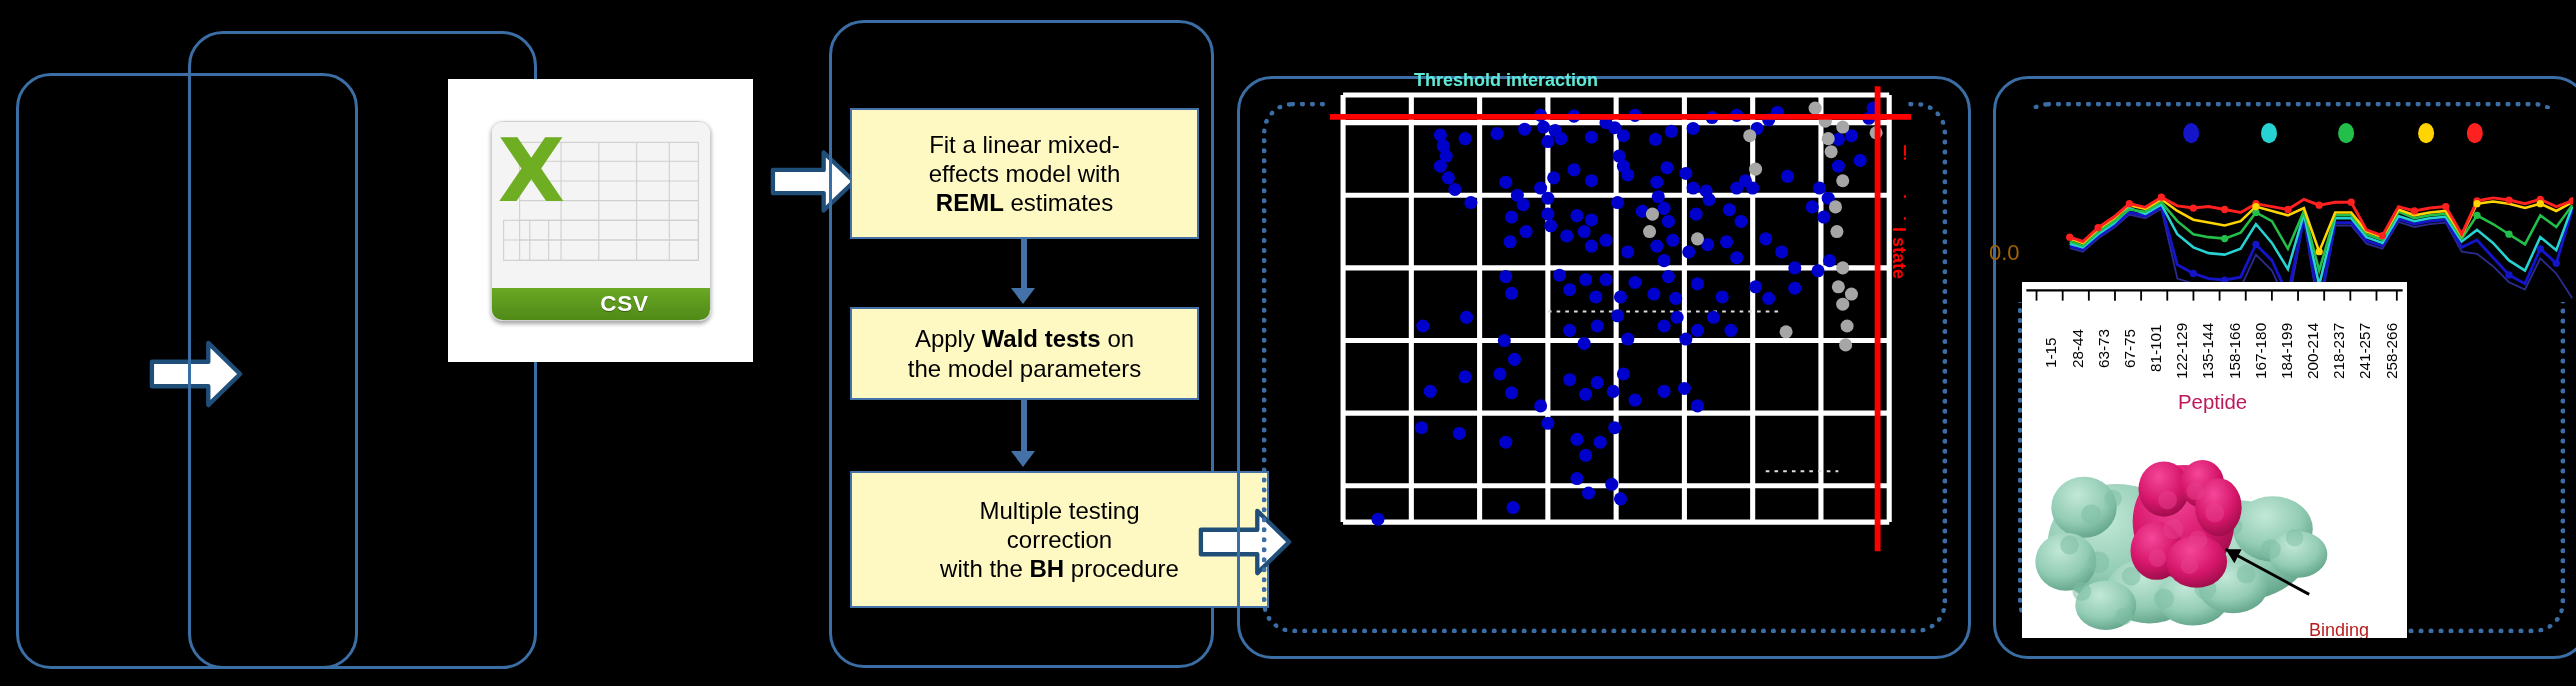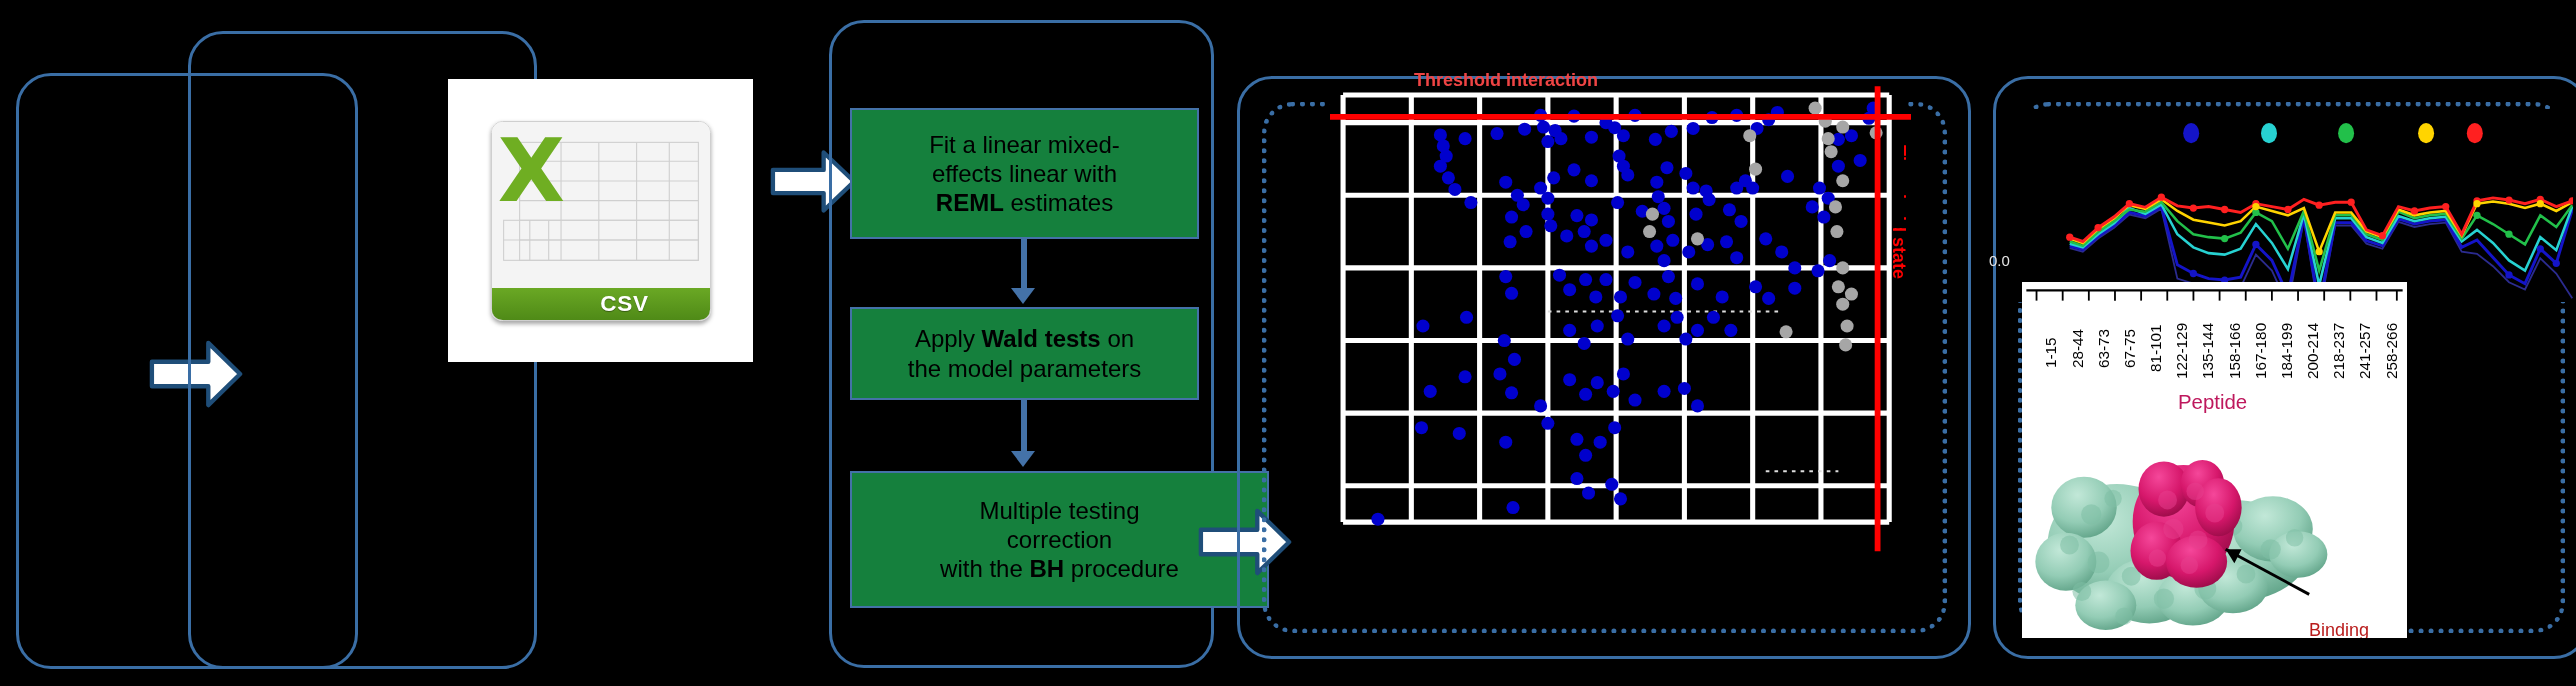--- a/index.html
+++ b/index.html
@@ -9,21 +9,21 @@
 
   
   .panel{position:absolute;border:3.6px solid #3a6ea5;border-radius:35px;box-sizing:border-box;background:transparent;}
   .panel-inner-dotted{position:absolute;border:5.1px dotted #3a6ea5;border-radius:30.5px;box-sizing:border-box;}
 
   
   .block-arrow{position:absolute;}
   .block-arrow svg{display:block;}
 
   
-  .procbox{position:absolute;background:#15803d;border:2.2px solid #4472a8;box-sizing:border-box;
+  .procbox{position:absolute;background:#fef9c3;border:2.2px solid #4472a8;box-sizing:border-box;
            display:flex;align-items:center;justify-content:center;text-align:center;
            color:#000;font-size:24px;line-height:1.22;padding:4.4px 7.3px;}
   .procbox b{font-weight:bold;}
   .vconn{position:absolute;background:#4472a8;}
   .vconn-head{position:absolute;width:0;height:0;border-left:12.4px solid transparent;
               border-right:12.4px solid transparent;border-top:16px solid #4472a8;}
 
   
   .csv-wrap{position:absolute;background:#fff;box-sizing:border-box;display:flex;align-items:center;justify-content:center;}
   .csv-icon{position:relative;width:140px;height:124px;border-radius:11.6px;overflow:hidden;
@@ -32,21 +32,21 @@
   .csv-grid{position:absolute;left:0;top:0;right:0;bottom:32px;}
   .csv-foot{position:absolute;left:0;right:0;bottom:0;height:32px;
             background:linear-gradient(#6aa824,#4f8a17);
             display:flex;align-items:center;justify-content:center;}
   .csv-foot span{color:#fff;font-size:22.5px;font-weight:bold;letter-spacing:0.7px;
                  text-shadow:0 0.7px 0.7px rgba(0,0,0,.35);margin-left:48px;}
 
   
   .scatter{position:absolute;background:#000;}
   .scatter svg{display:block;}
-  .scatter-title{position:absolute;color:#ef4444;font-size:18px;font-weight:bold;white-space:nowrap;text-decoration:underline;}
+  .scatter-title{position:absolute;color:#5eead4;font-size:18px;font-weight:bold;white-space:nowrap;text-decoration:underline;}
   .scatter-vtitle{position:absolute;color:#ff0000;font-size:18px;font-weight:bold;white-space:nowrap;
                   transform:rotate(90deg);transform-origin:left top;}
 
   
   .figcard{position:absolute;background:#fff;overflow:hidden;}
   .lineplot{position:absolute;background:#000;}
   .axislabels{position:absolute;}
   .tick-lbl{position:absolute;font-size:15.3px;color:#000;white-space:nowrap;
             transform:rotate(-90deg);transform-origin:left top;}
   .axis-title{position:absolute;font-size:20.4px;color:#be185d;white-space:nowrap;}
@@ -101,21 +101,21 @@
     <svg width="87" height="73" viewBox="0 0 120 100">
       <polygon points="4,34 74,34 74,10 116,50 74,90 74,66 4,66" fill="#ffffff" stroke="#1f4e79" stroke-width="6" stroke-linejoin="round"></polygon>
     </svg>
   </div>
 
   <div class="panel" style="left:829px;top:20.4px;width:385px;height:648px;"></div>
 
   <div class="procbox" style="left:850px;top:108px;width:349px;height:131px;">
     <div>
       <div>Fit a linear mixed-</div>
-      <div>effects linear with</div>
+      <div>effects model with</div>
       <div><b>REML</b> estimates</div>
     </div>
   </div>
 
   <div class="vconn" style="left:1021px;top:238px;width:5.8px;height:51px;"></div>
   <div class="vconn-head" style="left:1011px;top:288px;"></div>
 
   <div class="procbox" style="left:850px;top:307px;width:349px;height:93px;">
     <div>
       <div>Apply <b>Wald tests</b> on</div>
@@ -538,16 +538,16 @@
       <line x1="405" y1="240" x2="290" y2="178" stroke="#000" stroke-width="4"></line>
       <polygon points="290,178 312,178 302,197" fill="#000"></polygon>
     </svg>
 
     <div class="annot" style="left:287px;top:305px;">
       <div>Binding</div>
       <div>interface</div>
     </div>
   </div>
 
-  <div style="position:absolute;left:1989px;top:252px;font-size:15px;color:#e5e5e5;">0.0</div>
+  <div style="position:absolute;left:1989px;top:240px;font-size:22px;color:#a16207;">0.0</div>
 
 </div>
 
 
 </body></html>

